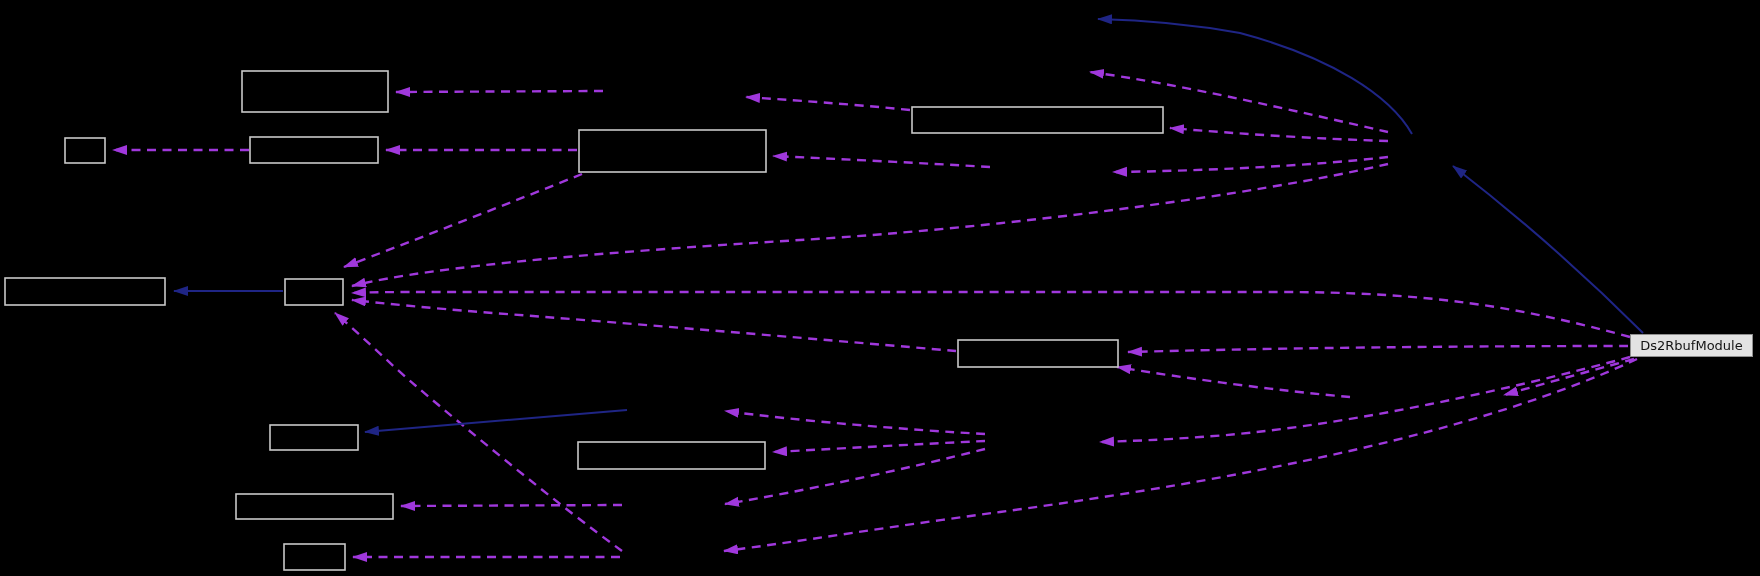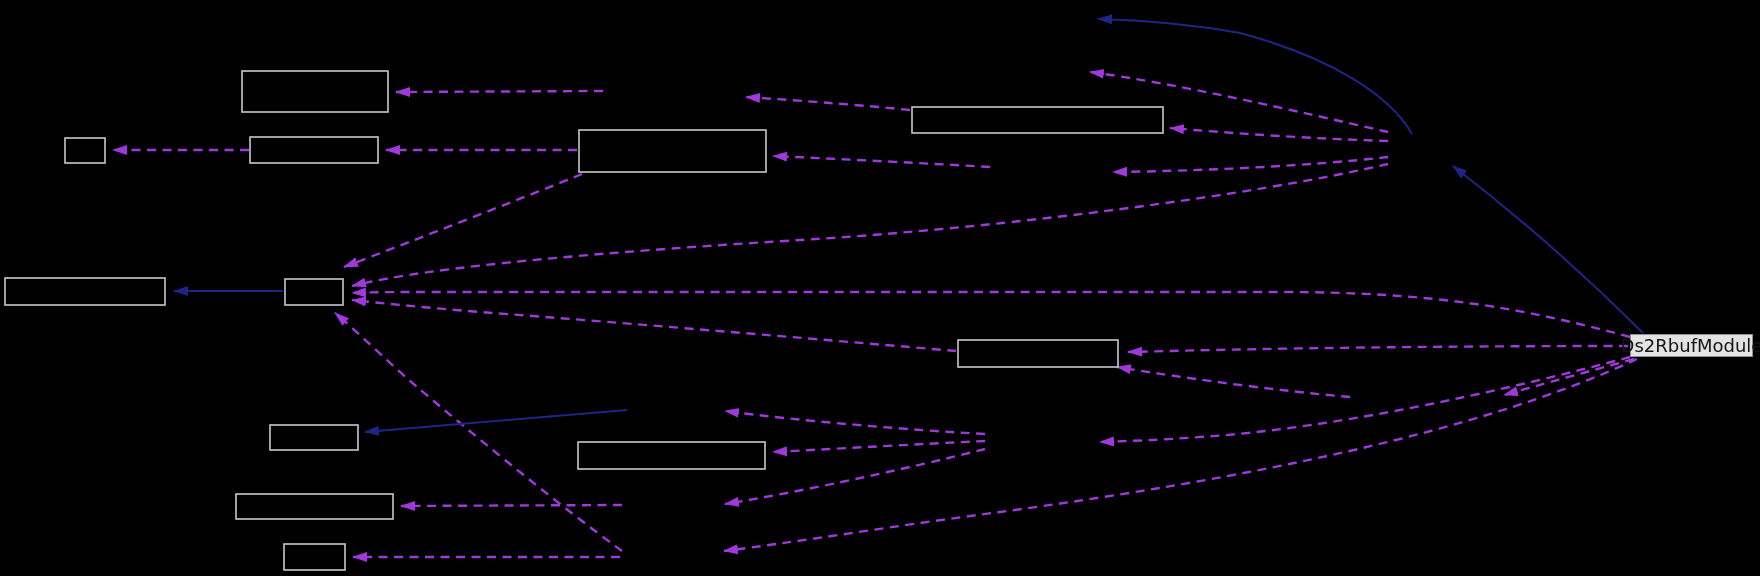--- a/index.html
+++ b/index.html
@@ -2,21 +2,21 @@
 <html><head>
 <meta charset="utf-8">
 <style>
   html,body{margin:0;padding:0;background:#000;}
   .canvas{position:relative;width:1760px;height:576px;background:#000;overflow:hidden;}
   .canvas svg{position:absolute;left:0;top:0;}
   .node-label{
     position:absolute;
     display:flex;align-items:center;justify-content:center;
     font-family:"DejaVu Sans","Liberation Sans",sans-serif;
-    font-size:18px;line-height:1;
+    font-size:13px;line-height:1;
     box-sizing:border-box;
     cursor:pointer;
     white-space:nowrap;
   }
 </style>
 </head>
 <body>
 
 <div class="canvas" style="background: rgb(0, 0, 0);">
   <svg id="graph-svg" width="1760" height="576" viewBox="0 0 1760 576">

